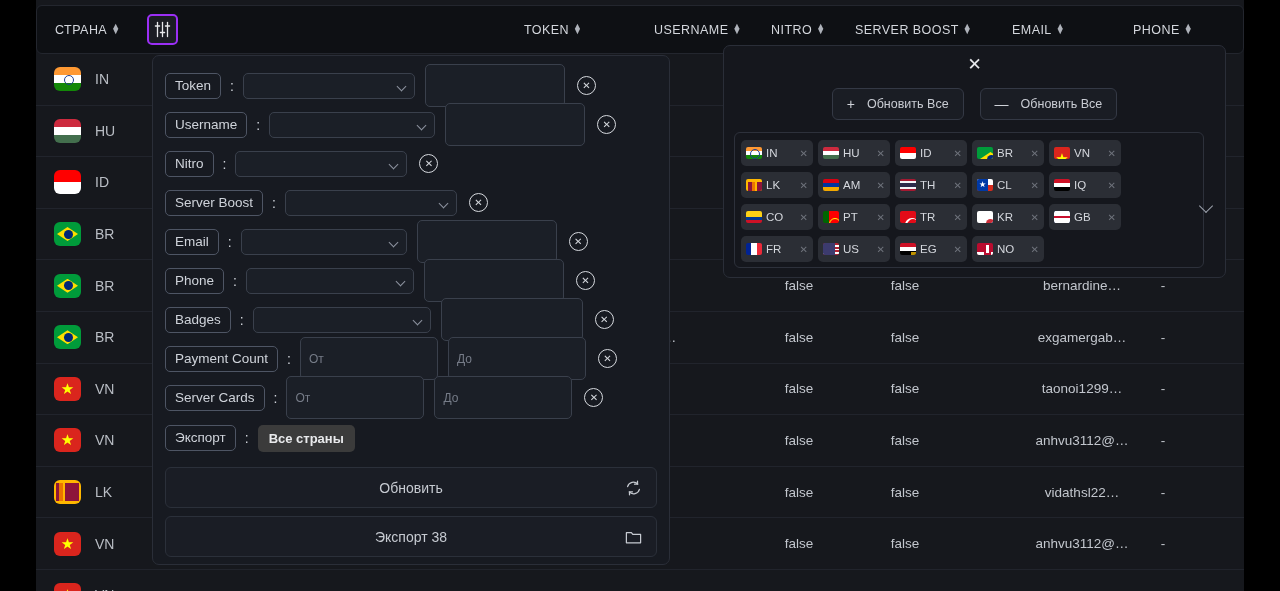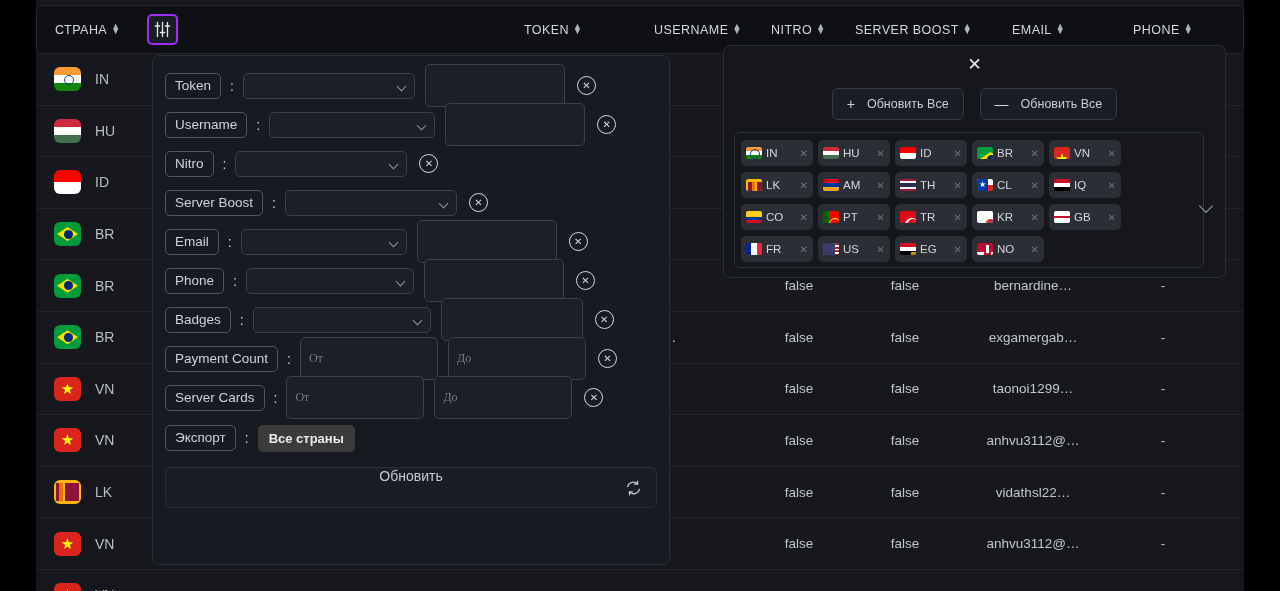--- a/index.html
+++ b/index.html
@@ -86,21 +86,21 @@
     border-radius: 6px;
     display: block;
     overflow: hidden;
     position: relative;
     flex: none;
   }
   .c-country span { color: #b9bdc4; font-size: 14px; }
   .c-user  { position: absolute; left: 600px; transform: translateX(-50%); white-space: nowrap; }
   .c-nitro { position: absolute; left: 763px; transform: translateX(-50%); }
   .c-boost { position: absolute; left: 869px; transform: translateX(-50%); }
-  .c-email { position: absolute; left: 997px; transform: translateX(-50%); white-space: nowrap; }
+  .c-email { position: absolute; left: 1046px; transform: translateX(-50%); white-space: nowrap; }
   .c-phone { position: absolute; left: 1127px; transform: translateX(-50%); }
 
   
   .f-IN { background: linear-gradient(#ff9933 33.3%, #ffffff 33.3% 66.6%, #138808 66.6%); }
   .f-IN::after { content:""; position:absolute; left:50%; top:50%; width:8px; height:8px; margin:-4px 0 0 -4px;
                  border:1.6px solid #1f3f93; border-radius:50%; }
   .f-HU { background: linear-gradient(#cd2a3e 33.3%, #ffffff 33.3% 66.6%, #436f4d 66.6%); }
   .f-ID { background: linear-gradient(#ff0000 50%, #ffffff 50%); }
   .f-BR { background: #009b3a; }
   .f-BR::before { content:""; position:absolute; left:3px; top:5px; width:21px; height:14px;
@@ -199,21 +199,21 @@
   }
   .txtin {
     height: 43px;
     background: #1b1f27;
     border: 1px solid #3a404c;
     border-radius: 5px;
     margin-left: 10px;
     color: #cfd3da;
     font-size: 12px;
     padding: 6px 8px;
-    font-family: Liberation Serif, serif;
+    font-family: Liberation Sans, sans-serif;
   }
   .txtin::placeholder { color: #767c88; }
   .clr {
     width: 19px; height: 19px;
     border: 1.6px solid #d6d9de;
     border-radius: 50%;
     margin-left: 12px;
     display: flex; align-items: center; justify-content: center;
     color: #d6d9de;
     font-size: 10px;
@@ -230,21 +230,21 @@
     padding: 6px 11px;
     border-radius: 5px;
     cursor: pointer;
   }
   .bigbtn {
     height: 41px;
     margin-top: 8px;
     background: #1a1d25;
     border: 1px solid #2b303a;
     border-radius: 6px;
-    display: flex; align-items: flex-start; justify-content: center;
+    display: flex; align-items: center; justify-content: center;
     color: #c6cad1;
     font-size: 14px;
     position: relative;
     cursor: pointer;
   }
   .bigbtn svg { position: absolute; right: 14px; top: 50%; transform: translateY(-50%); }
 
   
   #countries-popup {
     position: absolute;
@@ -583,20 +583,26 @@
     </div>
 
     <div class="bigbtn">
       <span>Обновить</span>
       <svg width="17" height="17" viewBox="0 0 17 17" fill="none">
         <path d="M2.6 7.2a6 6 0 0 1 10.2-2.6M14.4 9.8a6 6 0 0 1-10.2 2.6" stroke="#c6cad1" stroke-width="1.25" stroke-linecap="round"></path>
         <path d="M12.5 1.7v3h-3M4.5 15.3v-3h3" stroke="#c6cad1" stroke-width="1.25" stroke-linecap="round" stroke-linejoin="round"></path>
       </svg>
     </div>
 
+    <div class="bigbtn">
+      <span>Экспорт 38</span>
+      <svg width="17" height="15" viewBox="0 0 17 15" fill="none">
+        <path d="M1.4 3.2h5l1.4 1.7h7.8v8.4H1.4z" stroke="#c6cad1" stroke-width="1.25" stroke-linejoin="round"></path>
+      </svg>
+    </div>
   </div>
 
   <div id="countries-popup">
     <div id="popup-close">✕</div>
 
     <div id="popup-actions">
       <div class="pbtn">
         <span class="sgn">+</span>
         <span>Обновить Все</span>
       </div>

